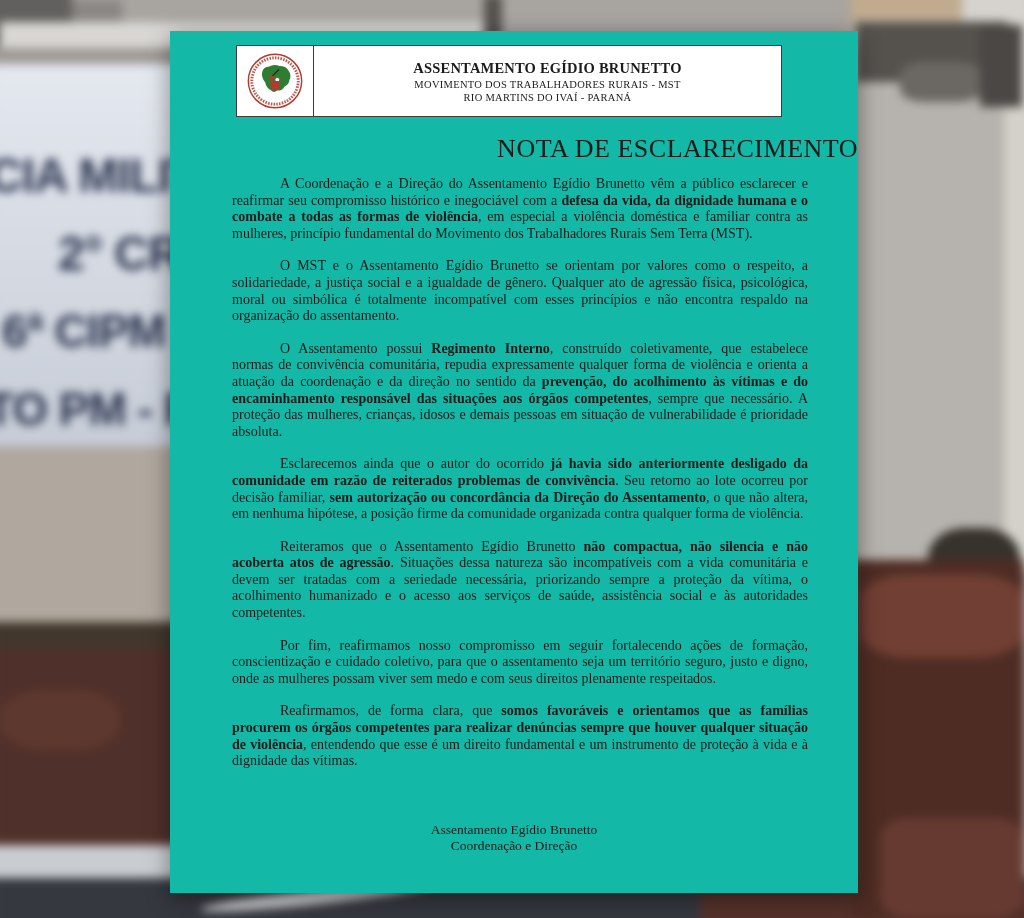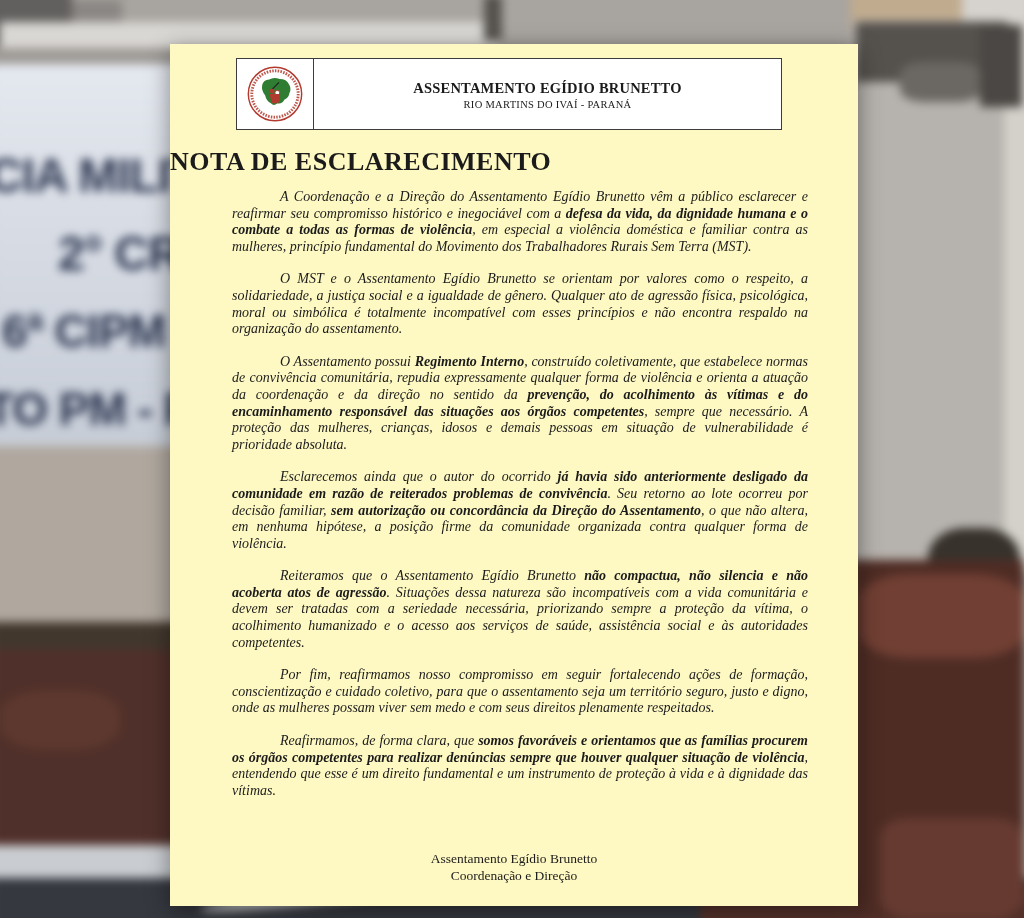--- a/index.html
+++ b/index.html
@@ -36,33 +36,33 @@
   .right-edge{left:1004px;top:20px;width:30px;height:552px;background:#d4d1cb;}
   .right-grime{left:856px;top:22px;width:152px;height:60px;background:#55514d;}
   .right-grime2{left:900px;top:62px;width:82px;height:40px;background:#6b6763;border-radius:30%;}
   .right-grime3{left:980px;top:25px;width:42px;height:82px;background:#4a4744;}
   .right-darkblob{left:928px;top:528px;width:92px;height:74px;background:#37322c;border-radius:40%;}
   .right-dirt{left:852px;top:560px;width:172px;height:358px;background:#4e2c24;}
   .right-dirt-red{left:860px;top:574px;width:164px;height:84px;background:#713f33;border-radius:30%;}
   .right-dirt-red2{left:880px;top:818px;width:144px;height:100px;background:#663a30;border-radius:20%;}
 
   
-  .page{position:absolute;left:170px;top:44px;width:688px;height:862px;background:#fef9c3;
+  .page{position:absolute;left:170px;top:31px;width:688px;height:862px;background:#14b8a6;
         box-shadow:0 6px 22px rgba(0,0,0,.42);
         font-family:"Liberation Serif","DejaVu Serif",serif;color:#1b1b1b;}
   .header-box{margin:14px 0 0 66px;width:546px;height:72px;border:1.5px solid #3c3c3c;
         display:flex;align-items:stretch;box-sizing:border-box;background:#fff;}
   .logo-cell{width:76px;border-right:1.5px solid #3c3c3c;display:flex;align-items:center;justify-content:center;}
   .header-text{flex:1;display:flex;flex-direction:column;justify-content:center;text-align:center;padding-top:2px;}
   .org-big{font-weight:bold;font-size:14.5px;line-height:18.5px;letter-spacing:0.2px;}
   .org-small{font-size:10.5px;line-height:13.5px;letter-spacing:0.3px;}
 
-  .title{margin-top:17px;text-align:left;font-weight:bold;font-size:26px;line-height:30px;letter-spacing:0.5px;}
+  .title{margin-top:17px;text-align:right;font-weight:normal;font-size:26px;line-height:30px;letter-spacing:0.5px;}
 
-  .body-block{margin:12px 50px 2px 62px;font-style:italic;}
+  .body-block{margin:12px 50px 2px 62px;}
   .para{font-size:14px;line-height:16.6px;text-align:justify;text-indent:48px;margin:0 0 16px 0;}
   .para b{font-weight:bold;}
 
   .signature{margin-top:52px;text-align:center;font-size:13.5px;line-height:16.5px;}
 </style>
 </head>
 <body>
 
 <div class="stage">
 
@@ -110,20 +110,21 @@
           <circle cx="50" cy="50" r="40" fill="none" stroke-width="5" stroke-dasharray="2.6 2.2" opacity="0.85" stroke="#b23a2e"></circle>
           <path d="M28,34 Q30,26 40,25 Q48,20 58,24 Q70,24 74,33 Q79,40 75,48 Q74,57 66,60 Q62,68 54,66 Q48,72 43,66 Q35,62 33,52 Q26,44 28,34 Z" fill="#2f7d33"></path>
           <path d="M45,42 L57,30" stroke="#222222" stroke-width="2.2" fill="none"></path>
           <circle cx="45" cy="45" r="4.2" fill="#b23a2e"></circle>
           <circle cx="54" cy="48" r="4.2" fill="#ffffff" stroke-width="1.6" stroke="#b23a2e"></circle>
           <path d="M41,50 L59,50 L56,66 L44,66 Z" fill="#b23a2e"></path>
         </svg>
       </div>
       <div class="header-text">
         <div class="org-big">ASSENTAMENTO EGÍDIO BRUNETTO</div>
+        <div class="org-small">MOVIMENTO DOS TRABALHADORES RURAIS - MST</div>
         <div class="org-small">RIO MARTINS DO IVAÍ - PARANÁ</div>
       </div>
     </div>
 
     <div class="title">NOTA DE ESCLARECIMENTO</div>
 
     <div class="body-block">
         <p class="para"><span>A Coordenação e a Direção do Assentamento Egídio Brunetto vêm a público esclarecer e reafirmar seu compromisso histórico e inegociável com a </span><b>defesa da vida, da dignidade humana e o combate a todas as formas de violência</b><span>, em especial a violência doméstica e familiar contra as mulheres, princípio fundamental do Movimento dos Trabalhadores Rurais Sem Terra (MST).</span></p>
         <p class="para"><span>O MST e o Assentamento Egídio Brunetto se orientam por valores como o respeito, a solidariedade, a justiça social e a igualdade de gênero. Qualquer ato de agressão física, psicológica, moral ou simbólica é totalmente incompatível com esses princípios e não encontra respaldo na organização do assentamento.</span></p>
         <p class="para"><span>O Assentamento possui </span><b>Regimento Interno</b><span>, construído coletivamente, que estabelece normas de convivência comunitária, repudia expressamente qualquer forma de violência e orienta a atuação da coordenação e da direção no sentido da </span><b>prevenção, do acolhimento às vítimas e do encaminhamento responsável das situações aos órgãos competentes</b><span>, sempre que necessário. A proteção das mulheres, crianças, idosos e demais pessoas em situação de vulnerabilidade é prioridade absoluta.</span></p>

